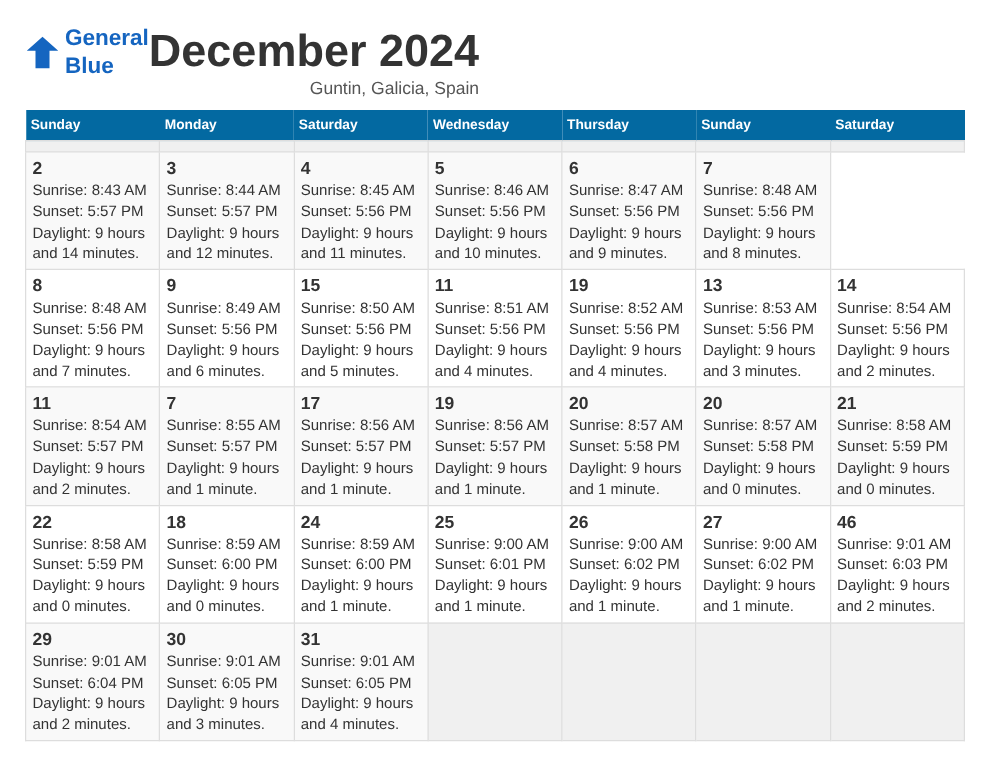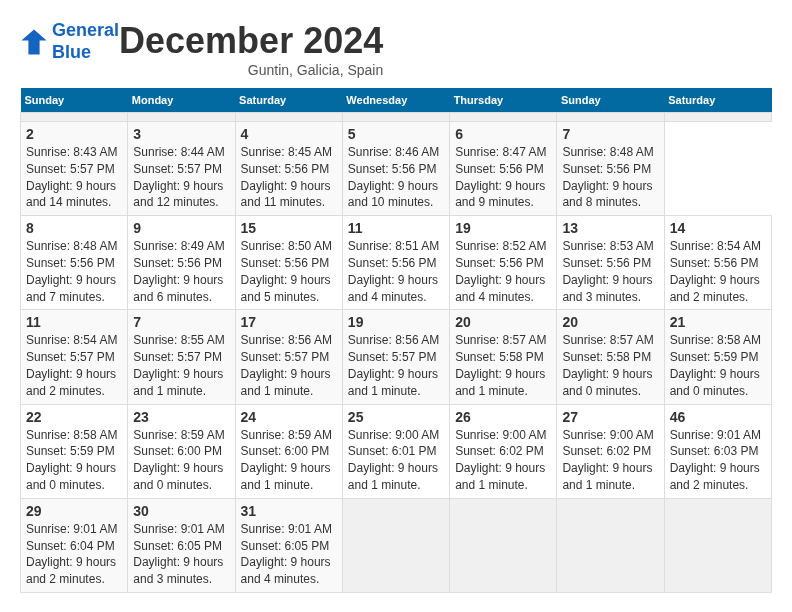--- a/index.html
+++ b/index.html
@@ -215,21 +215,21 @@
         <span class="day-num">21</span>
         <span class="day-info">Sunrise: 8:58 AM<br>Sunset: 5:59 PM<br>Daylight: 9 hours and 0 minutes.</span>
       </td>
       </tr>
       <tr>
         <td>
         <span class="day-num">22</span>
         <span class="day-info">Sunrise: 8:58 AM<br>Sunset: 5:59 PM<br>Daylight: 9 hours and 0 minutes.</span>
       </td>
         <td>
-        <span class="day-num">23</span>
+        <span class="day-num">18</span>
         <span class="day-info">Sunrise: 8:59 AM<br>Sunset: 6:00 PM<br>Daylight: 9 hours and 0 minutes.</span>
       </td>
         <td>
         <span class="day-num">24</span>
         <span class="day-info">Sunrise: 8:59 AM<br>Sunset: 6:00 PM<br>Daylight: 9 hours and 1 minute.</span>
       </td>
         <td>
         <span class="day-num">25</span>
         <span class="day-info">Sunrise: 9:00 AM<br>Sunset: 6:01 PM<br>Daylight: 9 hours and 1 minute.</span>
       </td>

